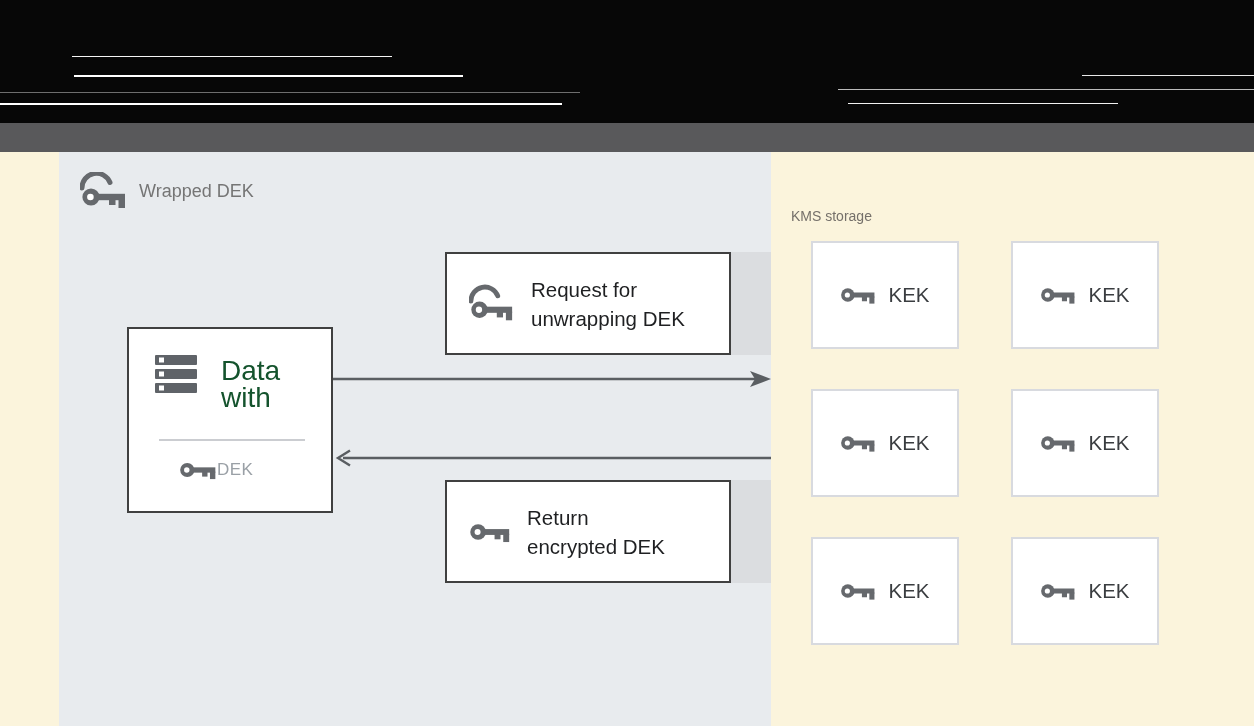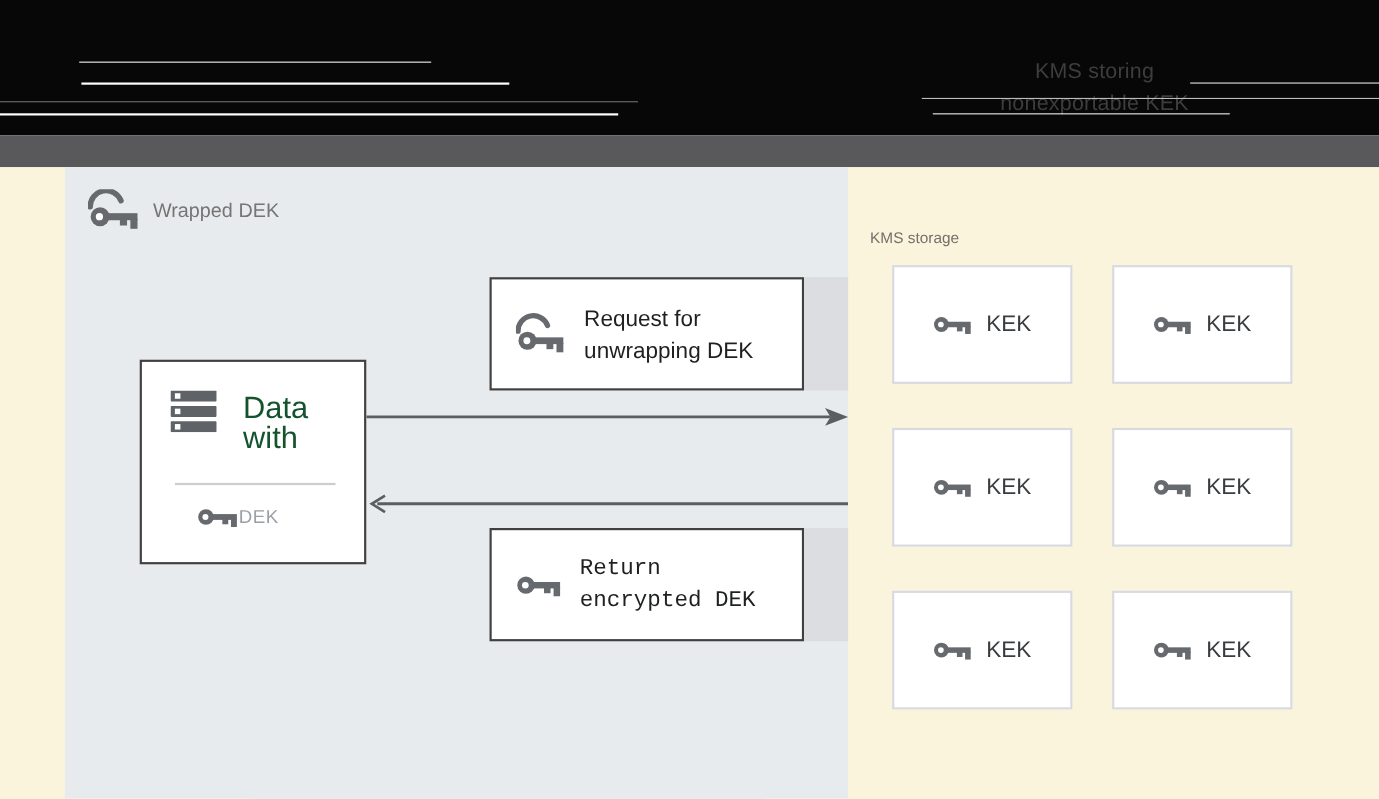--- a/index.html
+++ b/index.html
@@ -29,33 +29,33 @@
 
   .data-chunk-box { left:68px; top:175px; width:206px; height:186px; }
   .dc-top { position:absolute; left:26px; top:26px; display:flex; align-items:flex-start; gap:24px; }
   .dc-label { font-size:28px; line-height:27px; color:#14532d; padding-top:2px; }
   .dc-divider { position:absolute; left:30px; top:110px; width:146px; height:2px; background:#CBCDD1; }
   .dc-bottom { position:absolute; left:50px; top:128px; display:flex; align-items:center; }
   .dek-label { font-size:17px; color:#9AA0A6; letter-spacing:.5px; }
 
   .msg-box { width:286px; height:103px; display:flex; align-items:center; padding-left:22px; gap:16px; }
   .request-box { left:386px; top:100px; }
-  .return-box  { left:386px; top:328px;font-family:Liberation Mono, monospace; }
+  .return-box  { left:386px; top:328px; }
   .msg-label { font-size:20.5px; line-height:29px; color:#1F2022; }
   .edge-strip { position:absolute; width:40px; height:103px; background:#DBDDE0; left:672px; }
   .strip-request { top:100px; }
   .strip-return  { top:328px; }
 
   .arrow { position:absolute; left:274px; width:438px; height:18px; }
   .arrow-request { top:218px; }
   .arrow-return  { top:297px; }
 
   
   .kms-title { position:absolute; left:791px; top:32px; font-size:14px; color:#75706A;margin-top:24px; }
-  .kek-box { position:absolute; width:164px; height:108px; background:#fff; border:2px solid #D8DADF;
+  .kek-box { position:absolute; width:148px; height:108px; background:#fff; border:2px solid #D8DADF;
     display:flex; align-items:center; justify-content:center; gap:12px; }
   .kek-label { font-size:20.5px; color:#3A3D40; }
   .kek-r1 { top:89px; } .kek-r2 { top:237px; } .kek-r3 { top:385px; }
   .kek-c1 { left:811px; } .kek-c2 { left:1011px; }
 
   .icon { display:block; flex:none; }
 </style>
 </head>
 <body>
 
@@ -85,24 +85,20 @@
       <rect x="4" y="2.5" width="5" height="5" fill="#ffffff"></rect>
       <rect x="4" y="16.5" width="5" height="5" fill="#ffffff"></rect>
       <rect x="4" y="30.5" width="5" height="5" fill="#ffffff"></rect>
     </g>
   </defs>
 </svg>
 
 <div class="screen">
 
   <div class="top-black">
-    <div class="top-text top-text-right">
-      <div>KMS storing</div>
-      <div>nonexportable KEK</div>
-    </div>
     <div class="glitch" style="left:72px;top:56px;width:320px;background:#f4f4f4;height:1px"></div>
     <div class="glitch" style="left:74px;top:75px;width:389px;background:#ffffff"></div>
     <div class="glitch" style="left:1082px;top:75px;width:172px;background:#e8e8e8;height:1px"></div>
     <div class="glitch" style="left:838px;top:89px;width:416px;background:#bbbbbb;height:1px"></div>
     <div class="glitch" style="left:0;top:92px;width:580px;background:#6e6e6e;height:1px"></div>
     <div class="glitch" style="left:0;top:103px;width:562px;background:#ffffff"></div>
     <div class="glitch" style="left:848px;top:103px;width:270px;background:#f0f0f0;height:1px"></div>
   </div>
 
   <div class="gray-bar"></div>

